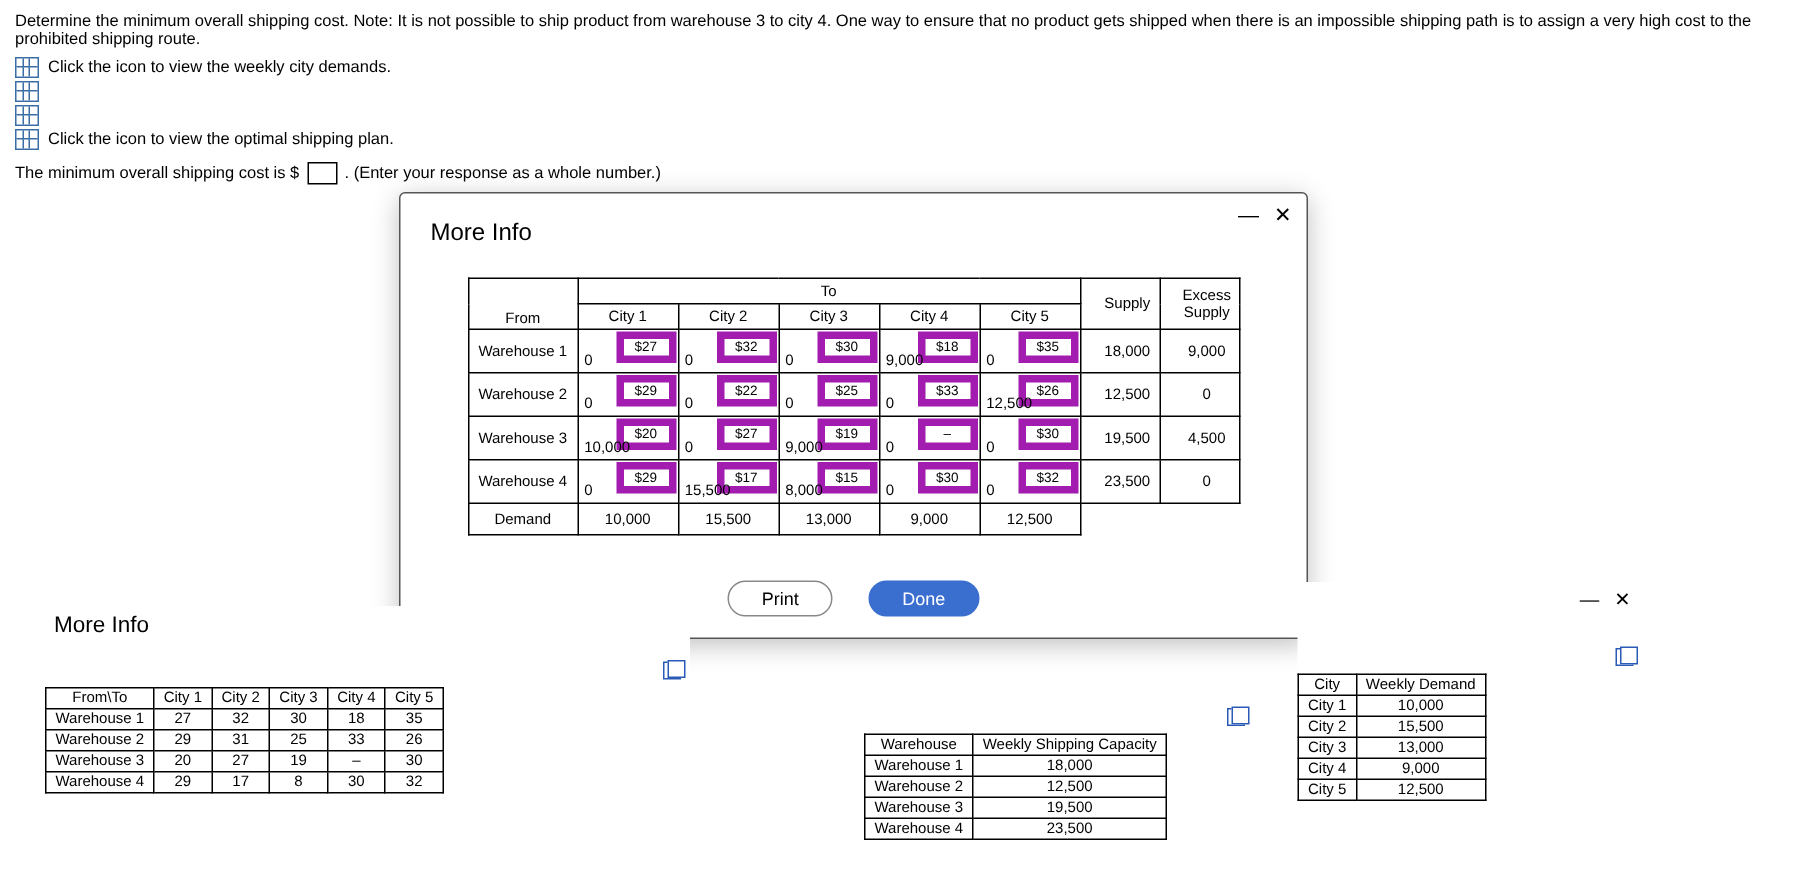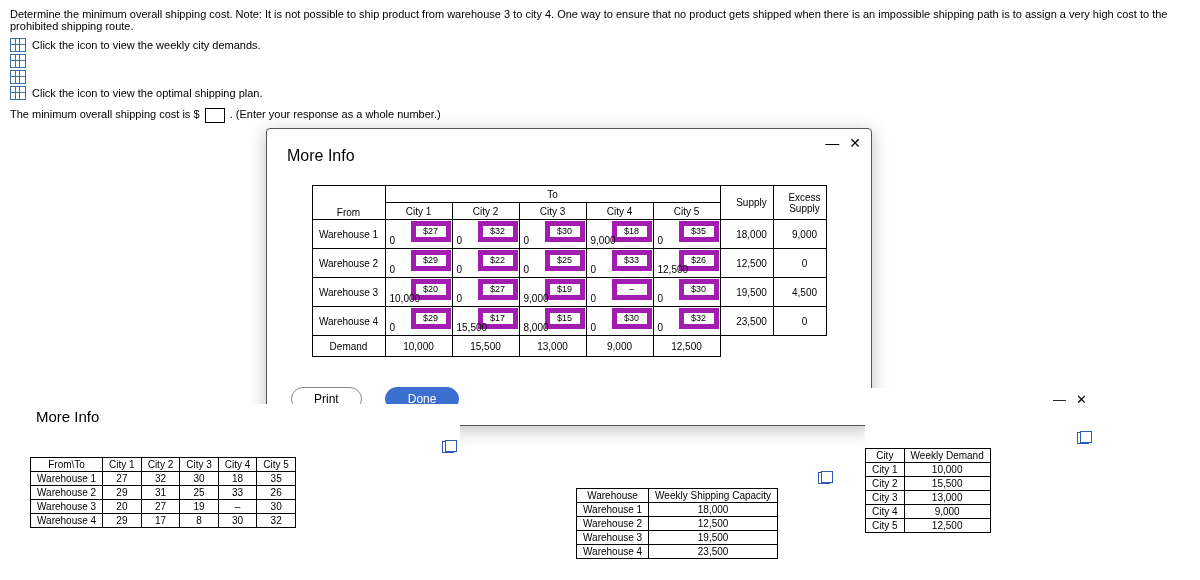--- a/index.html
+++ b/index.html
@@ -63,21 +63,21 @@
     border: 5px solid #a21caf;
     font-size: 9px; line-height: 11px;
     background: #fff;
   }
   .flow {
     position: absolute; bottom: 2px; left: 4px;
     font-size: 10px;
   }
   .sup-cell { width: 40px; padding-left: 11px; }
 
-  .btn-row { margin-top: 30px; }
+  .btn-row { text-align: center; margin-top: 30px; }
   .btn {
     display: inline-block;
     padding: 4px 22px;
     border: 1px solid #888;
     border-radius: 14px;
     margin: 0 10px;
     font-size: 12px;
   }
   .btn.done { background: #3a6ecf; color: #fff; border-color: #3a6ecf; }
 

